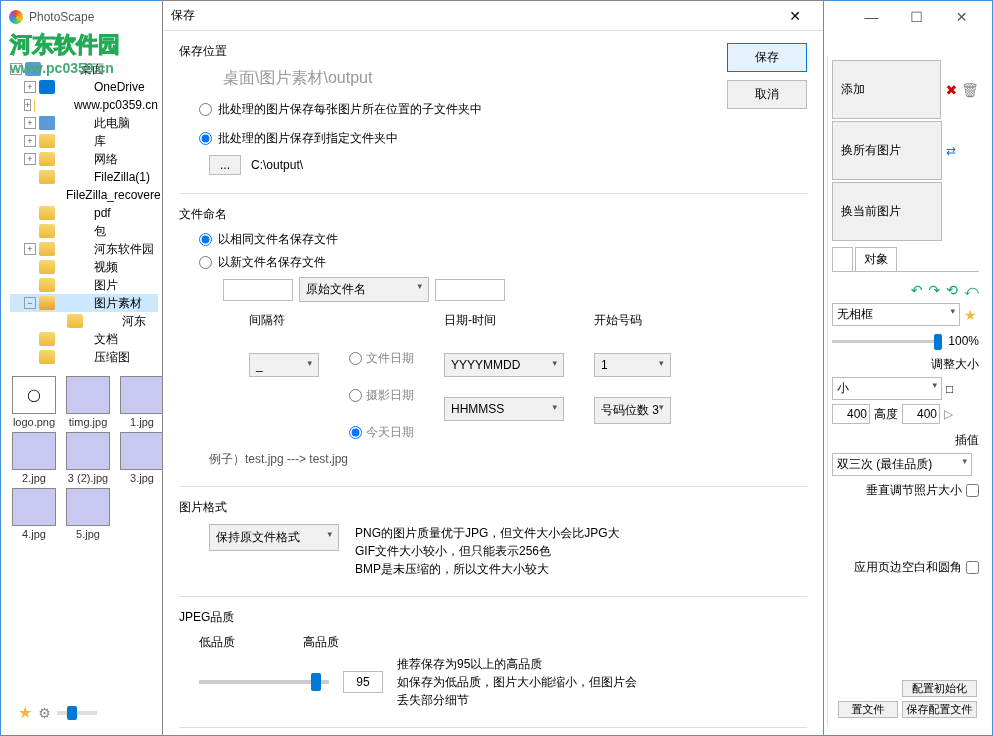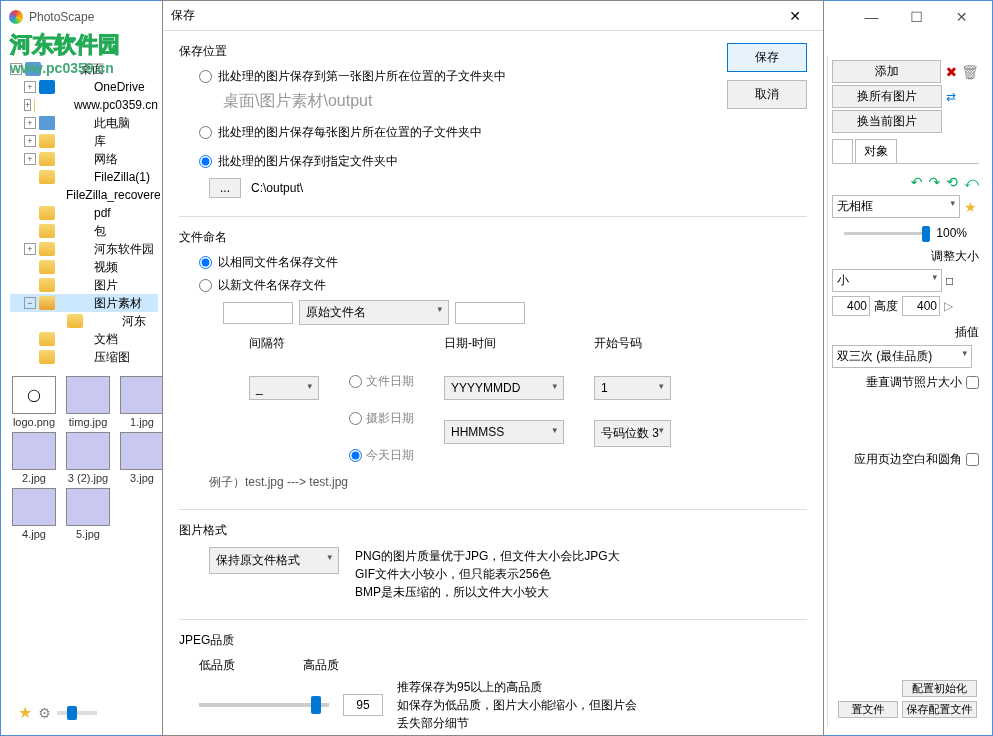--- a/index.html
+++ b/index.html
@@ -42,30 +42,30 @@
 .thumb .name { font-size: 11px; color: #333; margin-top: 2px; }
 
 .bottom-bar { position: absolute; bottom: 4px; left: 8px; display: flex; align-items: center; gap: 6px; }
 .star-icon { color: #f0b93a; font-size: 16px; }
 .gear-icon { color: #888; font-size: 14px; }
 .slider-track { width: 40px; height: 4px; background: #ddd; position: relative; }
 .slider-thumb { width: 10px; height: 14px; background: #0078d4; position: absolute; top: -5px; left: 10px; border-radius: 2px; }
 
 
 .right-panel { position: absolute; top: 56px; right: 10px; width: 156px; height: 670px; background: #fff; border-left: 1px solid #ddd; padding: 4px; }
-.r-btn { border: 1px solid #bbb; background: #f0f0f0; padding: 2px 8px; margin-bottom: 4px; display: block; width: 130px; text-align: center; }
+.r-btn { border: 1px solid #bbb; background: #f0f0f0; padding: 20px 8px; margin-bottom: 4px; display: block; width: 130px; text-align: left; }
 .r-row { display: flex; align-items: center; gap: 4px; margin-bottom: 2px; }
 .x-icon { color: #c00; font-size: 14px; }
 .db-icon { color: #888; font-size: 14px; }
 .r-tabs { display: flex; border-bottom: 1px solid #bbb; margin: 6px 0; }
 .r-tab { padding: 3px 8px; border: 1px solid #bbb; border-bottom: none; background: #fff; margin-right: 2px; }
 .r-toolbar { display: flex; justify-content: flex-end; gap: 6px; padding: 4px 0; }
 .r-toolbar span { color: #0a5; font-size: 14px; }
 .r-select { width: 128px; border: 1px solid #bbb; padding: 2px 4px; background: #fff; display: flex; justify-content: space-between; }
-.r-slider-row { display: flex; align-items: center; gap: 6px; margin: 8px 12px; }
+.r-slider-row { display: flex; align-items: center; gap: 6px; margin: 8px 0; }
 .r-slider-row .track { flex: 1; height: 3px; background: #ccc; position: relative; }
 .r-slider-row .thumb { width: 8px; height: 16px; background: #0078d4; position: absolute; top: -6px; right: 0; border-radius: 2px; }
 .r-section-label { text-align: right; margin: 8px 0 4px; font-weight: normal; }
 .r-input-row { display: flex; align-items: center; gap: 4px; margin: 4px 0; }
 .r-input-row input[type=text] { width: 38px; border: 1px solid #bbb; padding: 2px; text-align: right; }
 .r-check-row { display: flex; align-items: center; justify-content: flex-end; gap: 4px; margin: 6px 0; }
 .r-bottom-btns { position: absolute; bottom: 8px; right: 6px; display: grid; grid-template-columns: 60px 75px; gap: 4px; }
 .r-bottom-btns button { border: 1px solid #bbb; background: #f0f0f0; padding: 0 2px; font-size: 11px; }
 
 
@@ -83,21 +83,21 @@
 .grp { margin-bottom: 18px; }
 .grp-title { font-size: 12px; margin-bottom: 8px; }
 .radio-row { display: flex; align-items: center; gap: 6px; margin: 6px 0 6px 20px; }
 .radio-row input[type=radio] { margin: 0; }
 .sub-text { margin-left: 44px; color: #999; font-size: 16px; }
 .path-row { display: flex; align-items: center; gap: 10px; margin-left: 30px; }
 .path-btn { border: 1px solid #bbb; background: #f0f0f0; padding: 2px 10px; }
 
 .naming-row { display: flex; align-items: center; gap: 6px; margin-left: 44px; margin-top: 6px; }
 .naming-row input[type=text] { border: 1px solid #bbb; padding: 3px; width: 70px; }
-.naming-row .sel { border: 1px solid #bbb; padding: 3px 6px; background: #f0f0f0; width: 150px; display: flex; justify-content: space-between; }
+.naming-row .sel { border: 1px solid #bbb; padding: 3px 6px; background: #f0f0f0; width: 130px; display: flex; justify-content: space-between; }
 
 .cols { display: flex; gap: 30px; margin-left: 70px; margin-top: 10px; }
 .col { display: flex; flex-direction: column; gap: 20px; }
 .col .hdr { font-size: 12px; margin-bottom: 4px; }
 .col .sel { border: 1px solid #bbb; padding: 4px 6px; background: #f0f0f0; display: flex; justify-content: space-between; min-width: 70px; }
 .col .sel.wide { min-width: 120px; }
 .col label { display: flex; gap: 4px; align-items: center; color: #888; }
 
 .example { margin-left: 30px; margin-top: 10px; color: #555; }
 
@@ -351,24 +351,20 @@
     <span class="dlg-close">✕</span>
   </div>
   <div class="dlg-body">
     <div class="dlg-btns">
       <button>保存</button>
       <button class="cancel">取消</button>
     </div>
 
     <div class="grp">
       <div class="grp-title">保存位置</div>
-      <div class="radio-row">
-        <input type="radio" name="loc" style="">
-        <span>批处理的图片保存到第一张图片所在位置的子文件夹中</span>
-      </div>
       <div class="sub-text">桌面\图片素材\output</div>
       <div class="radio-row" style="margin-top:12px">
         <input type="radio" name="loc" style="">
         <span>批处理的图片保存每张图片所在位置的子文件夹中</span>
       </div>
       <div class="radio-row" style="margin-top:12px">
         <input type="radio" name="loc" checked="" style="">
         <span>批处理的图片保存到指定文件夹中</span>
       </div>
       <div class="path-row" style="margin-top:8px">

